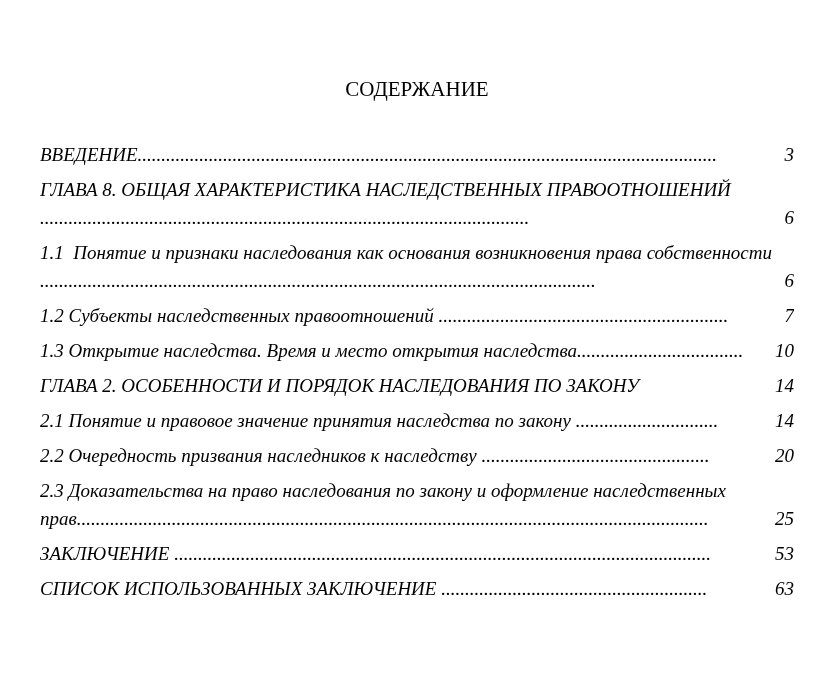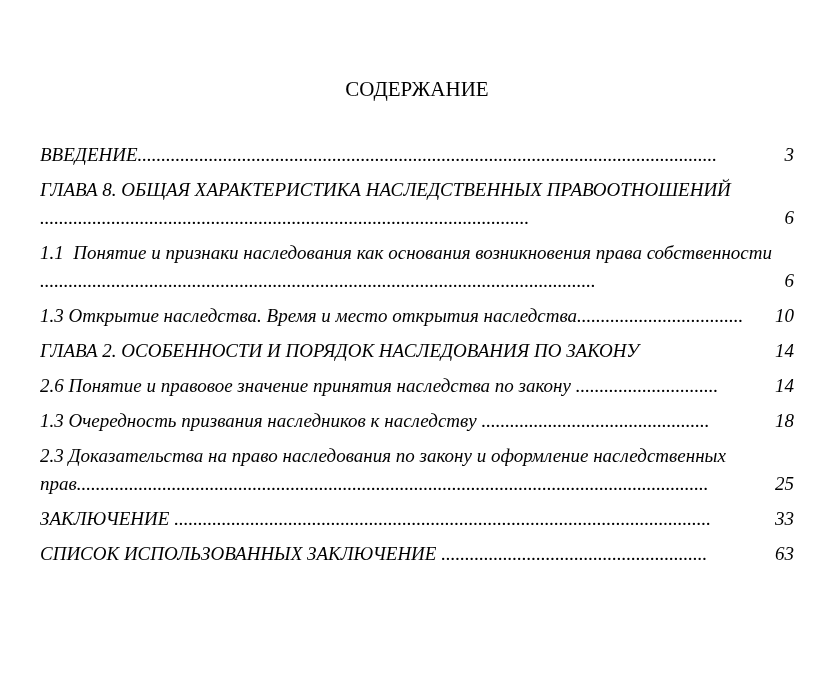--- a/index.html
+++ b/index.html
@@ -54,28 +54,29 @@
 
 <div class="page">
   <div class="doc-title">СОДЕРЖАНИЕ</div>
   <div class="toc" id="toc">
   <p class="entry"><span class="txt">ВВЕДЕНИЕ</span><span class="leader">..........................................................................................................................</span><span class="pg">3</span></p>
 
   <p class="entry"><span class="txt">ГЛАВА 8. ОБЩАЯ ХАРАКТЕРИСТИКА НАСЛЕДСТВЕННЫХ ПРАВООТНОШЕНИЙ </span><span class="leader">.......................................................................................................</span><span class="pg">6</span></p>
 
   <p class="entry"><span class="txt">1.1&nbsp; Понятие и признаки наследования как основания возникновения права собственности </span><span class="leader">.....................................................................................................................</span><span class="pg">6</span></p>
 
+  <p class="entry"><span class="txt">1.2 Субъекты наследственных правоотношений </span><span class="leader">.............................................................</span><span class="pg">7</span></p>
 
   <p class="entry"><span class="txt">1.3 Открытие наследства. Время и место открытия наследства</span><span class="leader">...................................</span><span class="pg">10</span></p>
 
   <p class="entry"><span class="txt">ГЛАВА 2. ОСОБЕННОСТИ И ПОРЯДОК НАСЛЕДОВАНИЯ ПО ЗАКОНУ </span><span class="leader"></span><span class="pg">14</span></p>
 
-  <p class="entry"><span class="txt">2.6 Понятие и правовое значение принятия наследства по закону </span><span class="leader">..............................</span><span class="pg">14</span></p>
+  <p class="entry"><span class="txt">2.1 Понятие и правовое значение принятия наследства по закону </span><span class="leader">..............................</span><span class="pg">14</span></p>
 
-  <p class="entry"><span class="txt">1.3 Очередность призвания наследников к наследству </span><span class="leader">................................................</span><span class="pg">18</span></p>
+  <p class="entry"><span class="txt">2.2 Очередность призвания наследников к наследству </span><span class="leader">................................................</span><span class="pg">20</span></p>
 
   <p class="entry"><span class="txt">2.3 Доказательства на право наследования по закону и оформление наследственных прав</span><span class="leader">.....................................................................................................................................</span><span class="pg">25</span></p>
 
-  <p class="entry"><span class="txt">ЗАКЛЮЧЕНИЕ </span><span class="leader">.................................................................................................................</span><span class="pg">33</span></p>
+  <p class="entry"><span class="txt">ЗАКЛЮЧЕНИЕ </span><span class="leader">.................................................................................................................</span><span class="pg">53</span></p>
 
   <p class="entry"><span class="txt">СПИСОК ИСПОЛЬЗОВАННЫХ ЗАКЛЮЧЕНИЕ </span><span class="leader">........................................................</span><span class="pg">63</span></p>
 </div>
 </div>
 
 </body></html>

